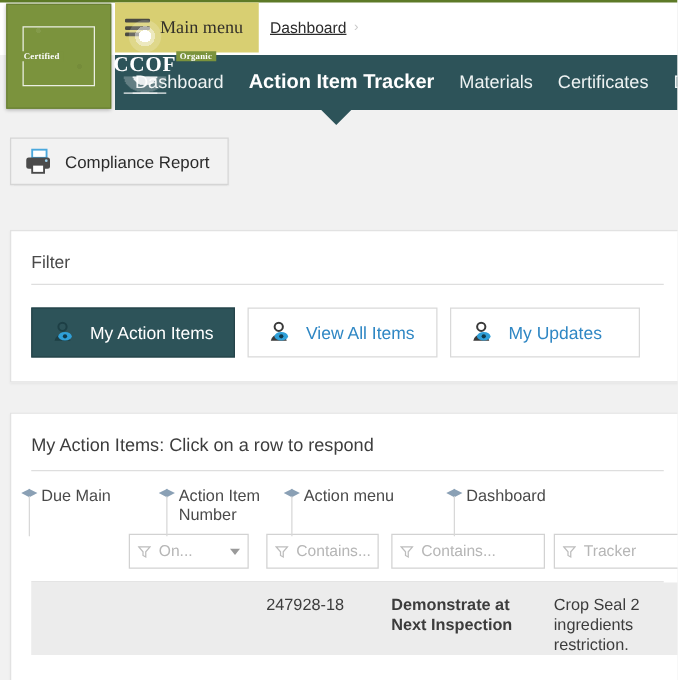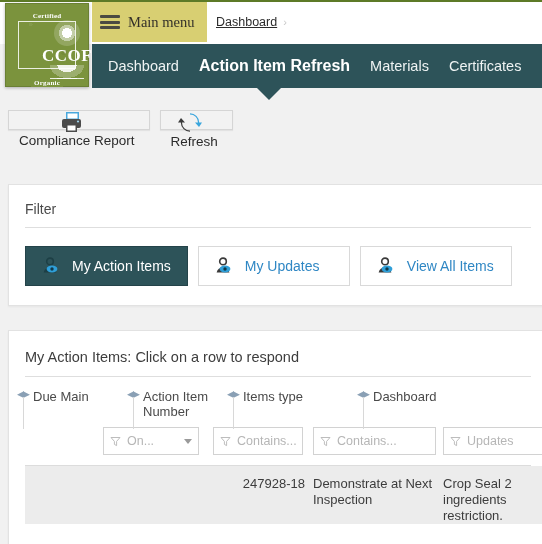--- a/index.html
+++ b/index.html
@@ -133,21 +133,21 @@
     color: #ffffff;
     display: flex;
     flex-direction: column;
     align-items: center;
     justify-content: center;
   }
   .logo-inner {
     position: relative;
     width: 62px; height: 66px;
     display: flex;
-    flex-direction: column;
+    flex-direction: row;
     align-items: center;
     justify-content: space-between;
   }
   .logo-inner:before {
     content: "";
     position: absolute;
     left: 2px; top: 9px;
     width: 58px; height: 48px;
     border: 1px solid rgba(255,255,255,0.85);
     box-sizing: border-box;
@@ -192,32 +192,31 @@
   }
 
   
   .toolbar {
     position: absolute;
     left: 8px; top: 110px;
     display: flex;
     gap: 10px;
   }
   .tbtn {
-    height: 20px;
+    height: 38px;
     background: #f2f2f2;
     border: 1px solid #d5d5d5;
     display: flex;
     align-items: center;
     padding: 0 14px 0 10px;
     box-sizing: border-box;
     cursor: pointer;
     font-size: 13.5px;
     color: #2b2b2b;
     box-shadow: 0 1px 1px rgba(0,0,0,0.06);
-    flex-direction: column;
   }
   .tbtn .ico { margin-right: 9px; display: flex; flex: none; }
 
   
   .panel {
     position: absolute;
     left: 8px;
     width: 540px;
     background: #ffffff;
     border: 1px solid #e2e2e2;
@@ -347,22 +346,22 @@
     font-size: 13px;
     color: #3c3c3c;
     line-height: 16px;
     padding-left: 8px;
     box-sizing: border-box;
     flex: none;
     overflow: hidden;
   }
   .td-mark { width: 70px; }
   .td-due  { width: 110px; }
-  .td-ain  { width: 100px; text-align: right; }
-  .td-type { width: 130px; }
+  .td-ain  { width: 100px; }
+  .td-type { width: 130px; font-weight: bold; }
   .td-dev  { width: 110px; }
 </style>
 </head>
 <body>
 
 <div class="page">
 
   <div class="topstrip">
     <div class="greenline"></div>
 
@@ -376,21 +375,21 @@
     </div>
 
     <div class="breadcrumb">
       <a>Dashboard</a>
       <span class="sep">›</span>
     </div>
   </div>
 
   <div class="navbar">
     <span class="navitem">Dashboard</span>
-    <span class="navitem active">Action Item Refresh</span>
+    <span class="navitem active">Action Item Tracker</span>
     <span class="navitem">Materials</span>
     <span class="navitem">Certificates</span>
     <span class="navitem">Do</span>
   </div>
   <div class="nav-pointer"></div>
 
   <div class="logo">
     <div class="logo-inner">
       <span class="logo-certified">Certified</span>
       <div class="logo-mid">
@@ -411,29 +410,20 @@
           <rect x="7.5" y="2.5" width="10" height="5" fill="#ffffff"></rect>
           <rect x="2" y="8" width="19" height="9" rx="2" fill="#4b4b4b"></rect>
           <rect x="6" y="13" width="11" height="8" fill="#4b4b4b"></rect>
           <rect x="7.5" y="14.5" width="8" height="5" fill="#ffffff"></rect>
           <circle cx="18" cy="10.5" r="1.1" fill="#9fd4ef"></circle>
         </svg>
       </span>
       <span>Compliance Report</span>
     </div>
 
-    <div class="tbtn">
-      <span class="ico">
-        <svg width="24" height="23" viewBox="0 0 24 23">
-          <path d="M12 3.5 A8 8 0 0 1 20 11.5 L17 11.5 L21 16 L24 11.5 L21.2 11.5 A9.2 9.2 0 0 0 12 2.3 Z" fill="#3aa6dd"></path>
-          <path d="M12 19.5 A8 8 0 0 1 4 11.5 L7 11.5 L3 7 L0 11.5 L2.8 11.5 A9.2 9.2 0 0 0 12 20.7 Z" fill="#3b3b3b"></path>
-        </svg>
-      </span>
-      <span>Refresh</span>
-    </div>
 
   </div>
 
   <div class="panel panel-filter">
     <div class="panel-title">Filter</div>
     <div class="panel-rule"></div>
 
     <div class="filter-row">
 
       <div class="fbtn active">
@@ -450,33 +440,33 @@
 
       <div class="fbtn">
         <span class="ico">
           <svg width="20" height="18" viewBox="0 0 20 18">
             <circle cx="8" cy="4.4" r="3.3" fill="none" stroke="#3a3a3a" stroke-width="1.6"></circle>
             <path d="M1.6 15.5 A6.6 6.6 0 0 1 14.4 15.5 Z" fill="#3a3a3a"></path>
             <ellipse cx="10" cy="12" rx="5.4" ry="3.4" fill="#2f9fd8"></ellipse>
             <circle cx="10" cy="12" r="1.7" fill="#10394a"></circle>
           </svg>
         </span>
-        <span>My Updates</span>
+        <span>View All Items</span>
       </div>
 
       <div class="fbtn">
         <span class="ico">
           <svg width="20" height="18" viewBox="0 0 20 18">
             <circle cx="8" cy="4.4" r="3.3" fill="none" stroke="#3a3a3a" stroke-width="1.6"></circle>
             <path d="M1.6 15.5 A6.6 6.6 0 0 1 14.4 15.5 Z" fill="#3a3a3a"></path>
             <ellipse cx="10" cy="12" rx="5.4" ry="3.4" fill="#2f9fd8"></ellipse>
             <circle cx="10" cy="12" r="1.7" fill="#10394a"></circle>
           </svg>
         </span>
-        <span>View All Items</span>
+        <span>My Updates</span>
       </div>
 
     </div>
   </div>
 
   <div class="panel panel-table">
     <div class="panel-title sub">My Action Items: Click on a row to respond</div>
     <div class="panel-rule"></div>
 
     <div class="thead">
@@ -486,21 +476,21 @@
         <span>Due Main</span>
       </div>
       <div class="th th-ain">
         <span class="grip">◀▶</span>
         <span class="vline"></span>
         <span>Action Item Number</span>
       </div>
       <div class="th th-type">
         <span class="grip">◀▶</span>
         <span class="vline"></span>
-        <span>Items type</span>
+        <span>Action menu</span>
       </div>
       <div class="th th-dev">
         <span class="grip">◀▶</span>
         <span class="vline"></span>
         <span>Dashboard</span>
       </div>
     </div>
 
     <div class="filterrow">
       <div class="fcell th-mark"></div>
@@ -539,21 +529,21 @@
         </div>
       </div>
 
       <div class="fcell th-dev">
         <div class="fin" style="width:110px">
           <span class="funnel">
             <svg width="11" height="11" viewBox="0 0 11 11">
               <path d="M1 1.5 H10 L6.6 5.4 V9.6 L4.4 8.4 V5.4 Z" fill="none" stroke="#bdbdbd" stroke-width="1"></path>
             </svg>
           </span>
-          <span>Updates</span>
+          <span>Tracker</span>
         </div>
       </div>
     </div>
 
     <div class="tbody-rule"></div>
 
     <div class="trow">
       <div class="td td-mark"></div>
       <div class="td td-due"></div>
       <div class="td td-ain">247928-18</div>

